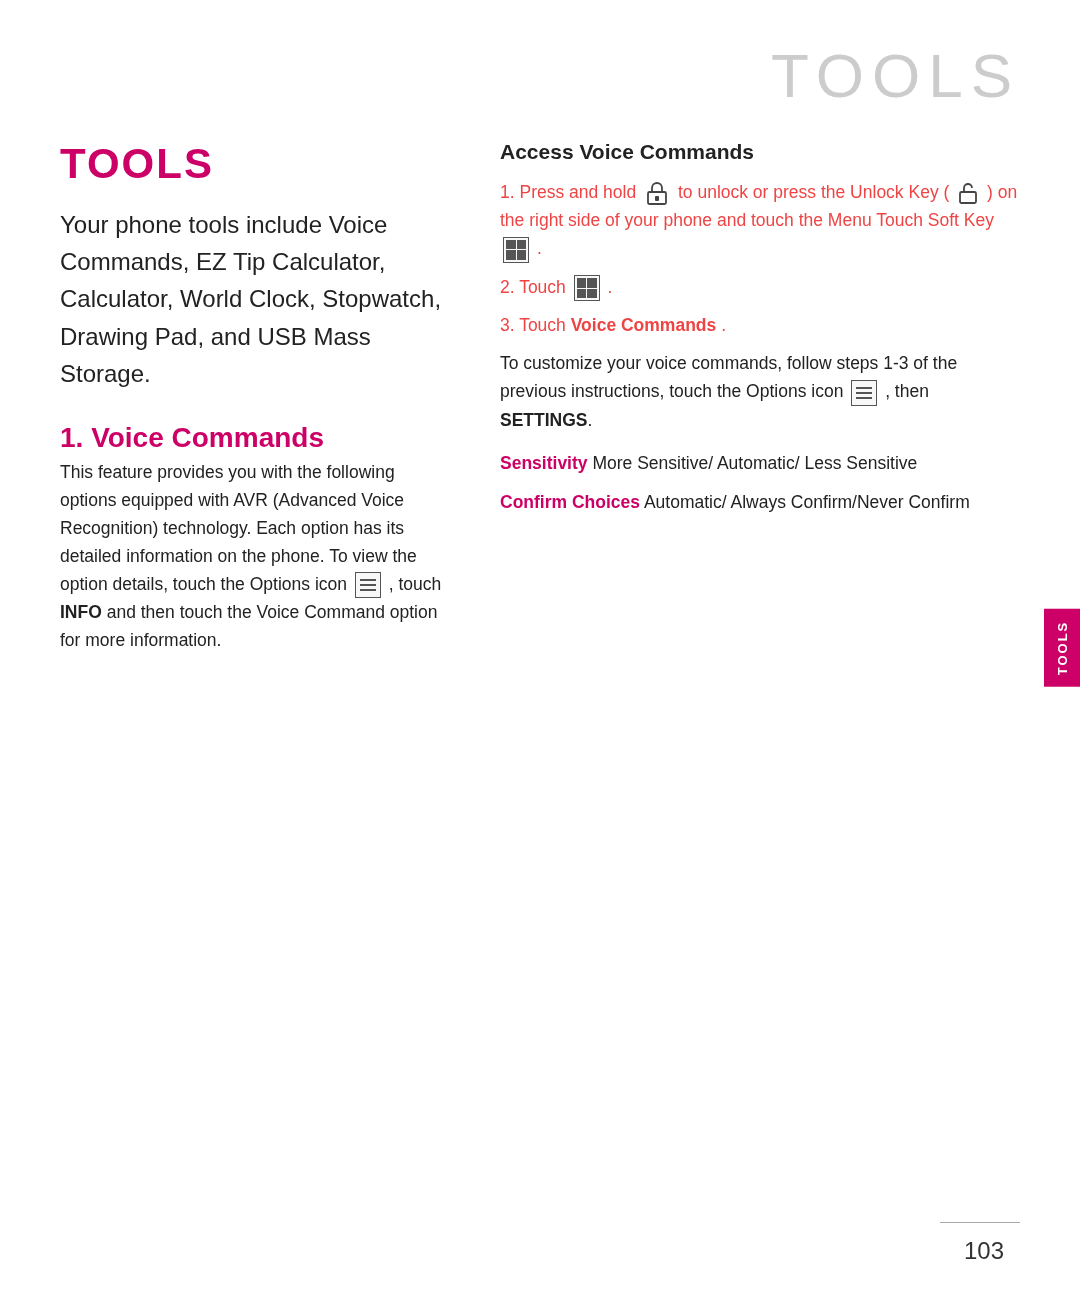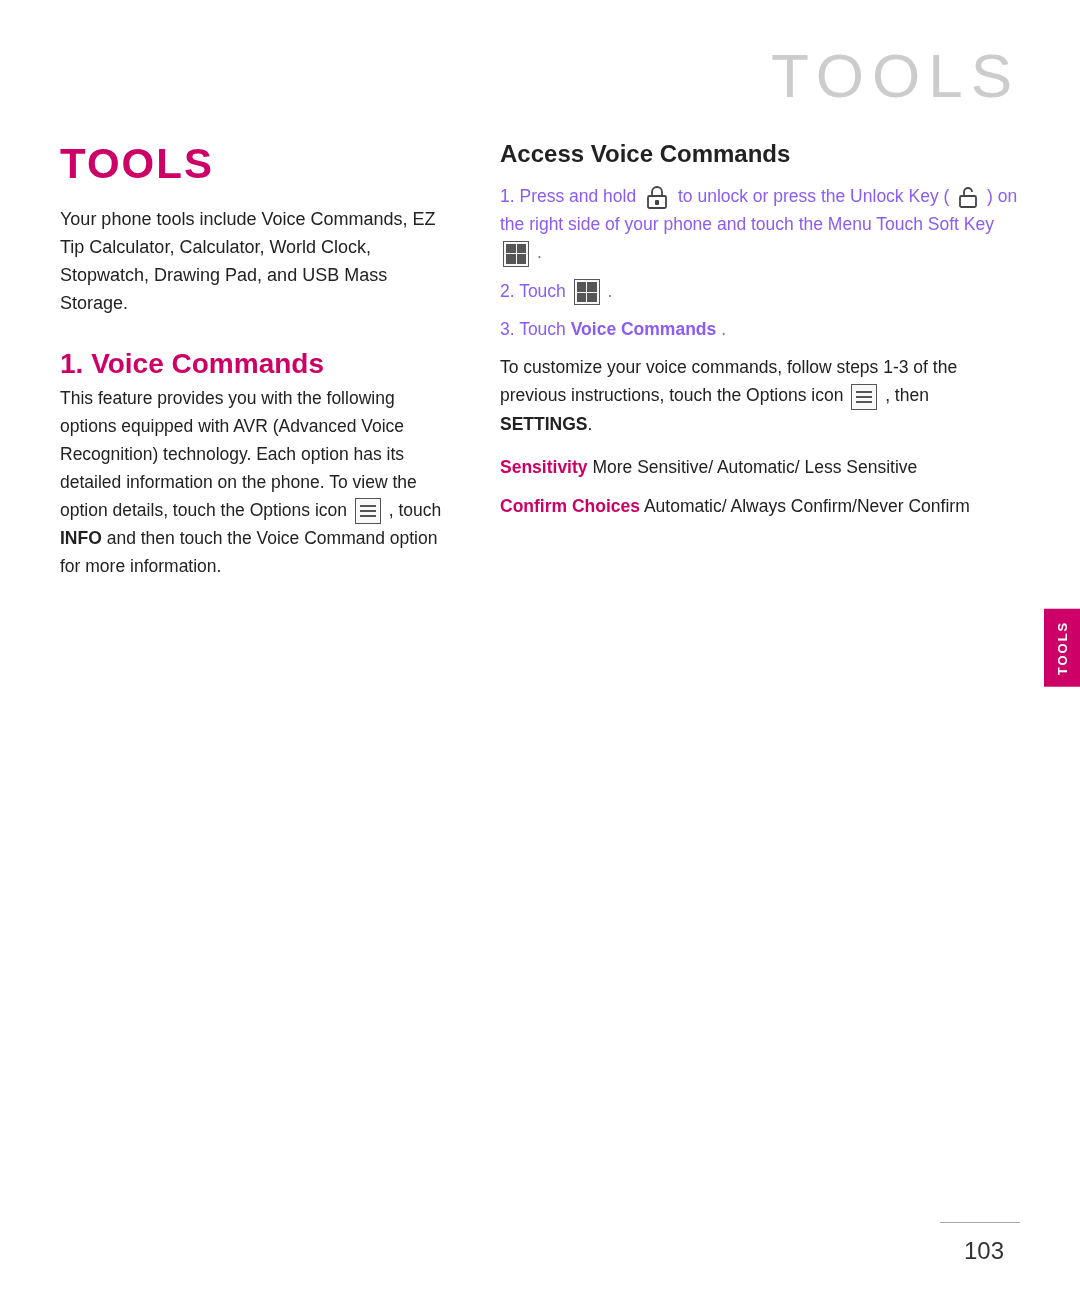--- a/index.html
+++ b/index.html
@@ -80,21 +80,21 @@
     
     .section-main-title {
       font-size: 42px;
       font-weight: bold;
       color: #cc0066;
       letter-spacing: 2px;
       margin-bottom: 18px;
     }
 
     .intro-text {
-      font-size: 18px;
+      font-size: 24px;
       line-height: 1.55;
       color: #222;
       margin-bottom: 30px;
     }
 
     
     .sub-heading {
       font-size: 28px;
       font-weight: bold;
       color: #cc0066;
@@ -167,30 +167,30 @@
       height: 26px;
     }
 
     .inline-icon-unlock svg {
       width: 22px;
       height: 26px;
     }
 
     
     .right-section-title {
-      font-size: 24px;
+      font-size: 21px;
       font-weight: bold;
       color: #222;
       margin-bottom: 14px;
     }
 
     .numbered-item {
       font-size: 17.5px;
       line-height: 1.6;
-      color: #8b5cf6;
+      color: #ef4444;
       margin-bottom: 10px;
     }
 
     .settings-list-item {
       font-size: 17.5px;
       line-height: 1.55;
       color: #222;
       margin-bottom: 12px;
     }
 

